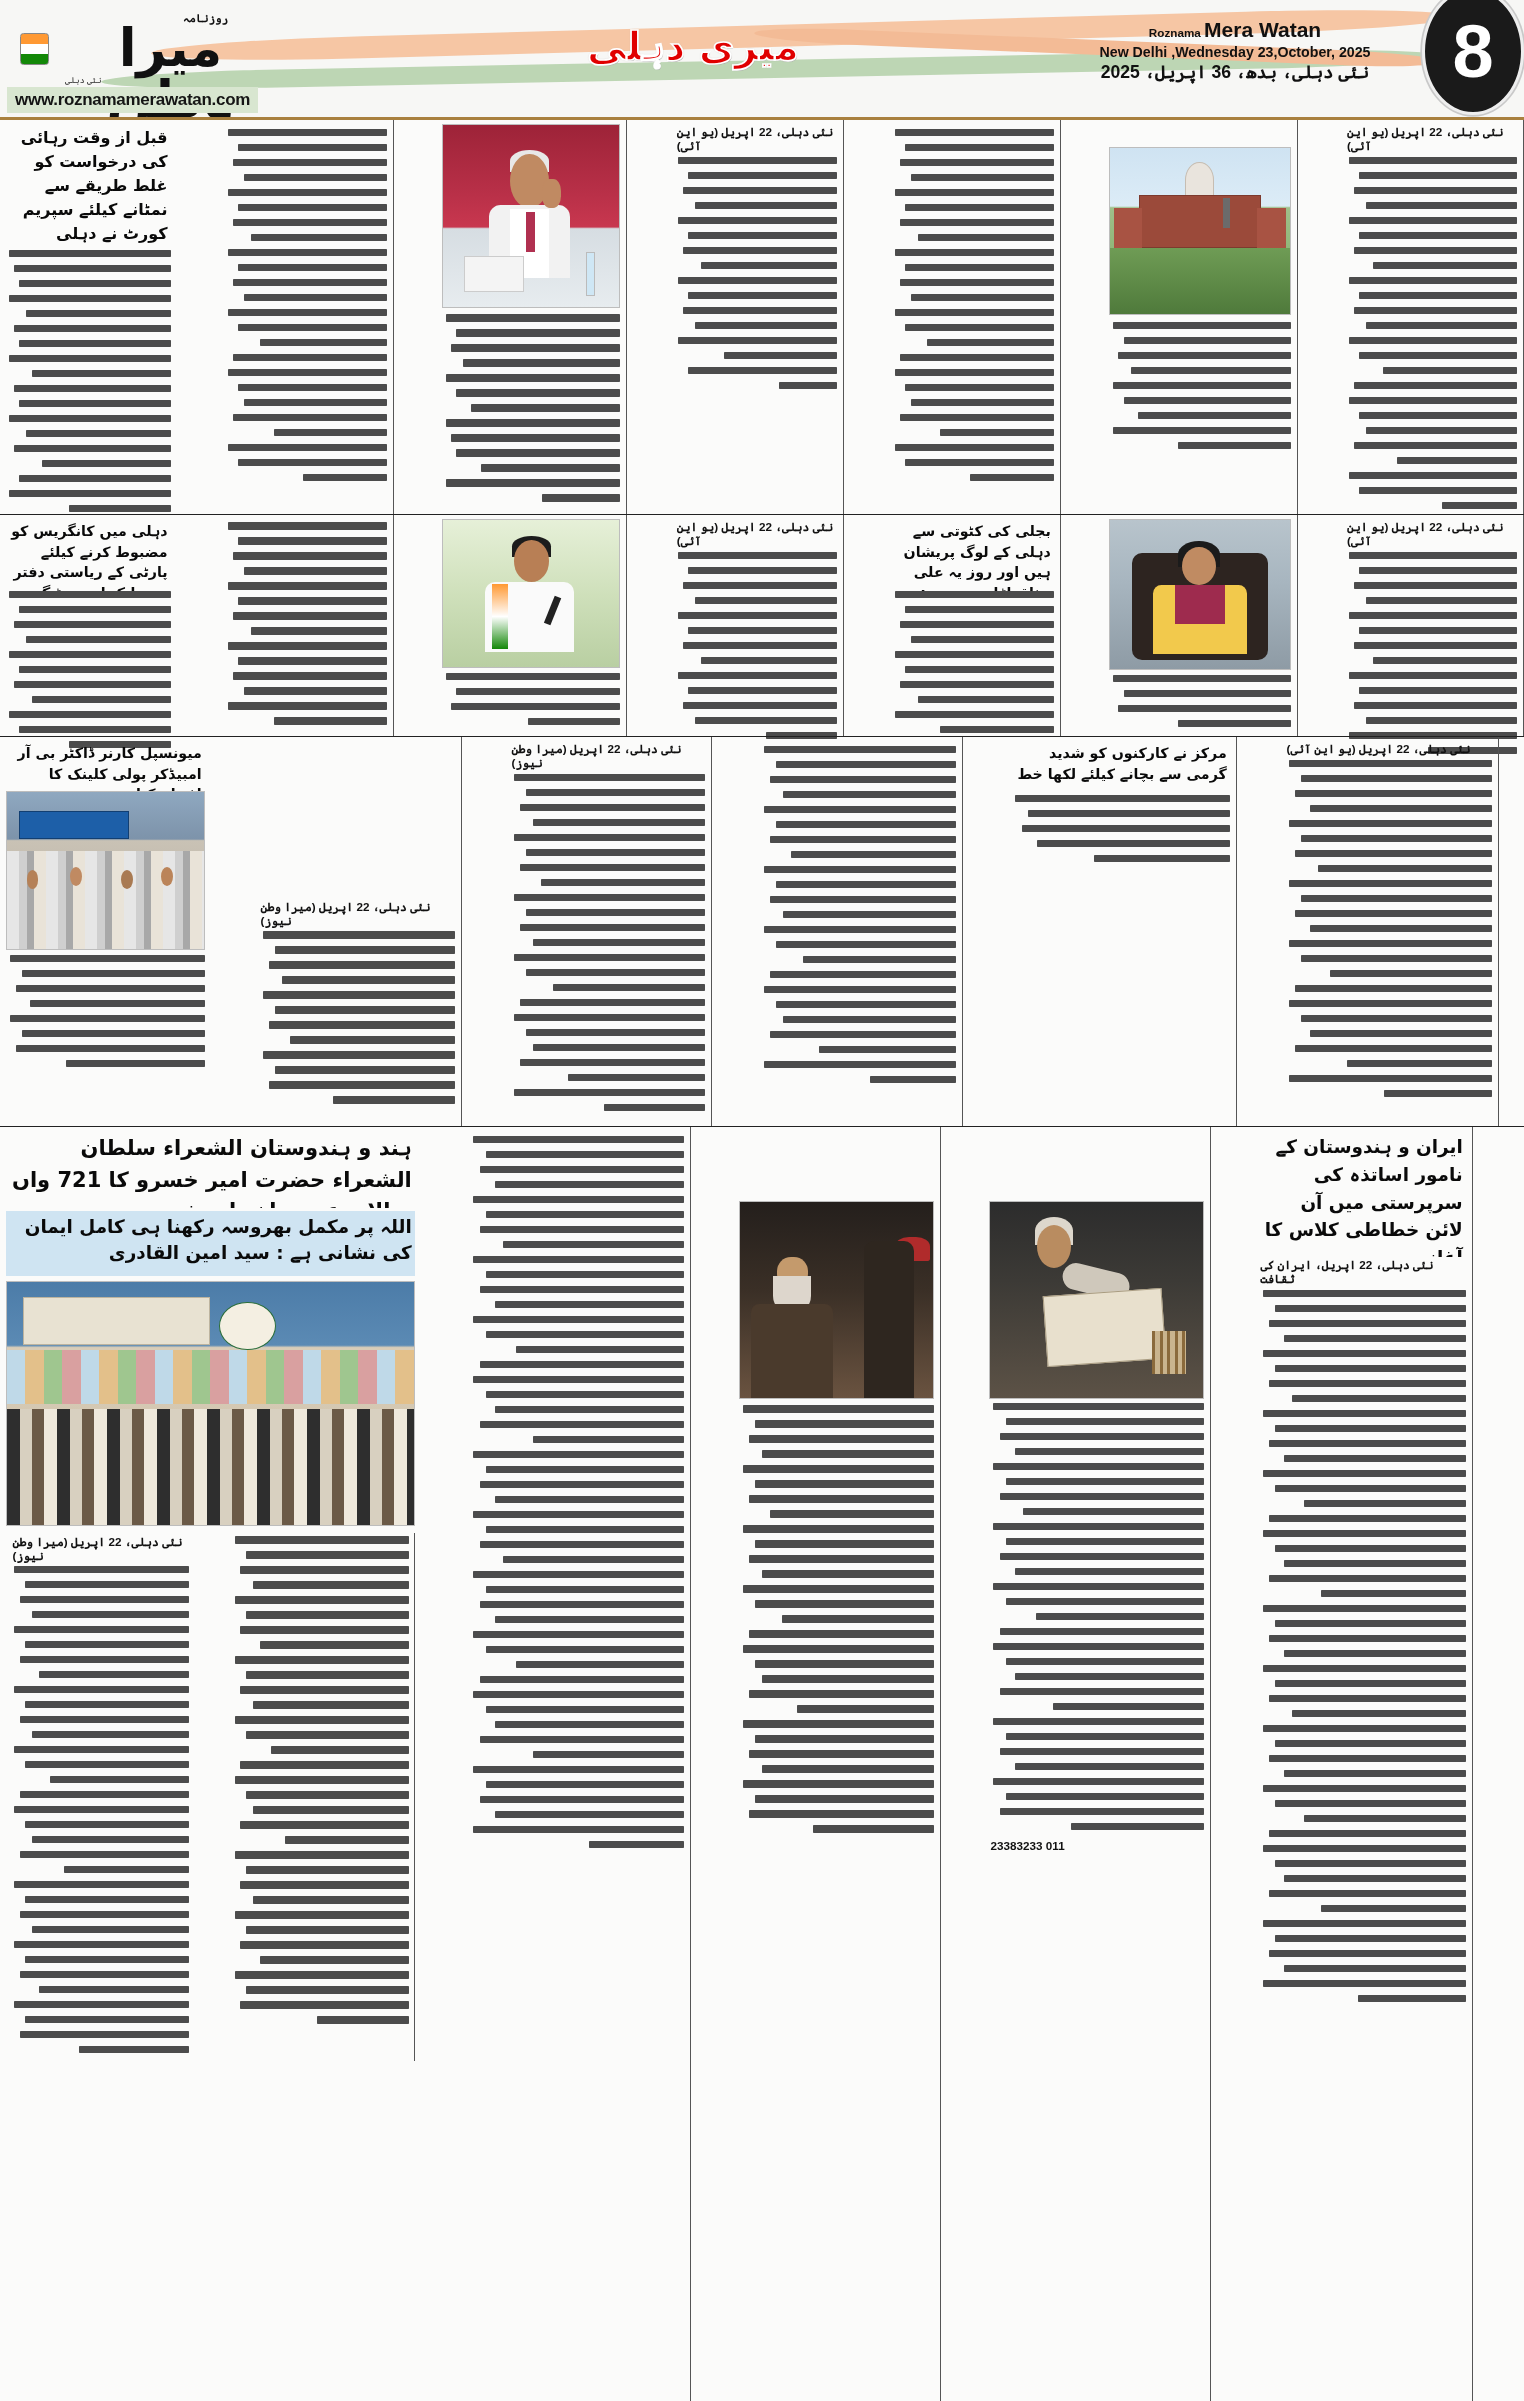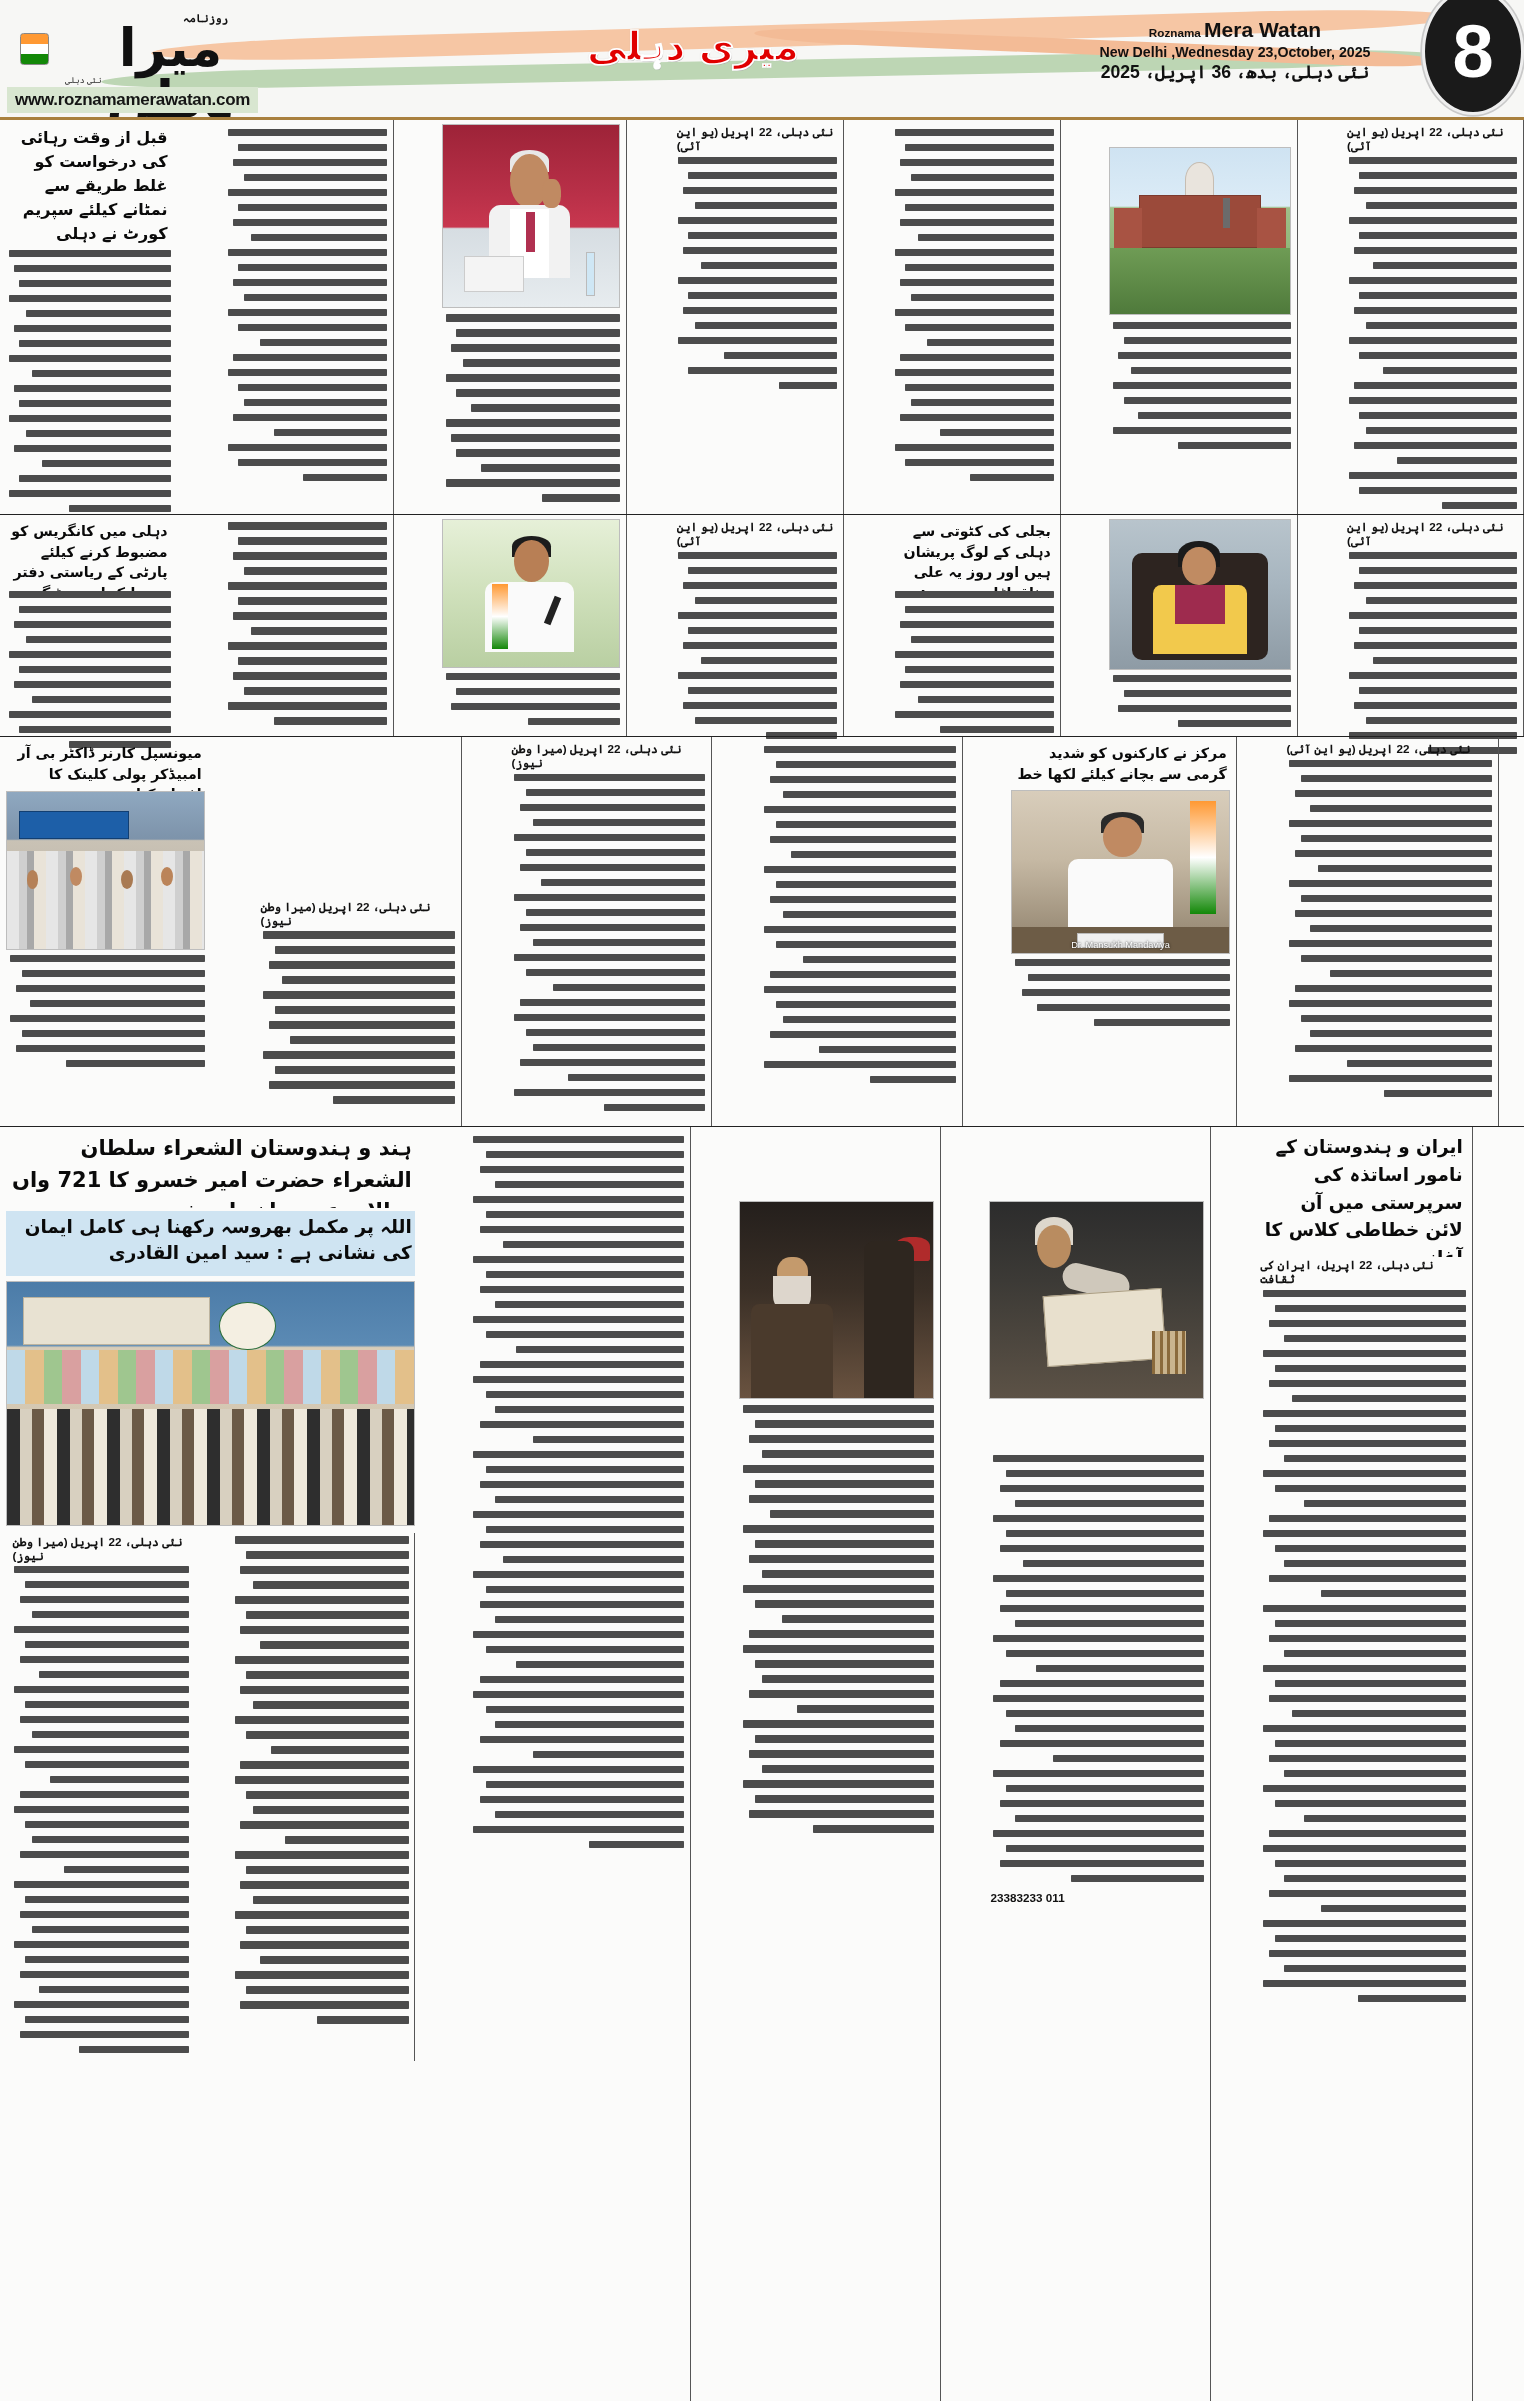--- a/index.html
+++ b/index.html
@@ -691,29 +691,20 @@
           <div class="ln w88"></div>
             <div class="ln w95"></div>
             <div class="ln w70"></div>
           <div class="ln w98"></div>
             <div class="ln w44"></div>
         </div>
       </div>
 
       <div class="col" style="width:232px;">
         <div class="hl xs" style="font-size:14.2px; line-height:1.45; height:49px; overflow:hidden;">مرکز نے کارکنوں کو شدید گرمی سے بچانے کیلئے لکھا خط</div>
-        <div class="photo ph-minister" style="height:164px;">
-          <div class="flagstand"></div>
-          <div class="hair"></div>
-          <div class="head"></div>
-          <div class="torso"></div>
-          <div class="desk"></div>
-          <div class="nameplate"></div>
-          <div class="cap">Dr. Mansukh Mandaviya</div>
-        </div>
         <div class="body-txt" style="padding-top:5px;">
           <div class="ln w98"></div>
             <div class="ln w92"></div>
             <div class="ln w95"></div>
           <div class="ln w88"></div>
             <div class="ln w62"></div>
         </div>
       </div>
 
       <div class="col" style="width:220px;">
@@ -934,21 +925,21 @@
       </div>
 
       <div class="col" style="width:228px;">
         <div class="photo ph-calligraphy" style="height:198px; margin-top:70px;">
           <div class="hair"></div>
           <div class="head"></div>
           <div class="arm"></div>
           <div class="paper"></div>
           <div class="pens"></div>
         </div>
-        <div class="body-txt" style="padding-top:12px;margin-top:44px;">
+        <div class="body-txt" style="padding-top:4px;">
           <div class="ln w98"></div>
             <div class="ln w92"></div>
             <div class="ln w95"></div>
           <div class="ln w88"></div>
             <div class="ln w98"></div>
             <div class="ln w92"></div>
           <div class="ln w95"></div>
             <div class="ln w84"></div>
             <div class="ln w98"></div>
           <div class="ln w92"></div>

